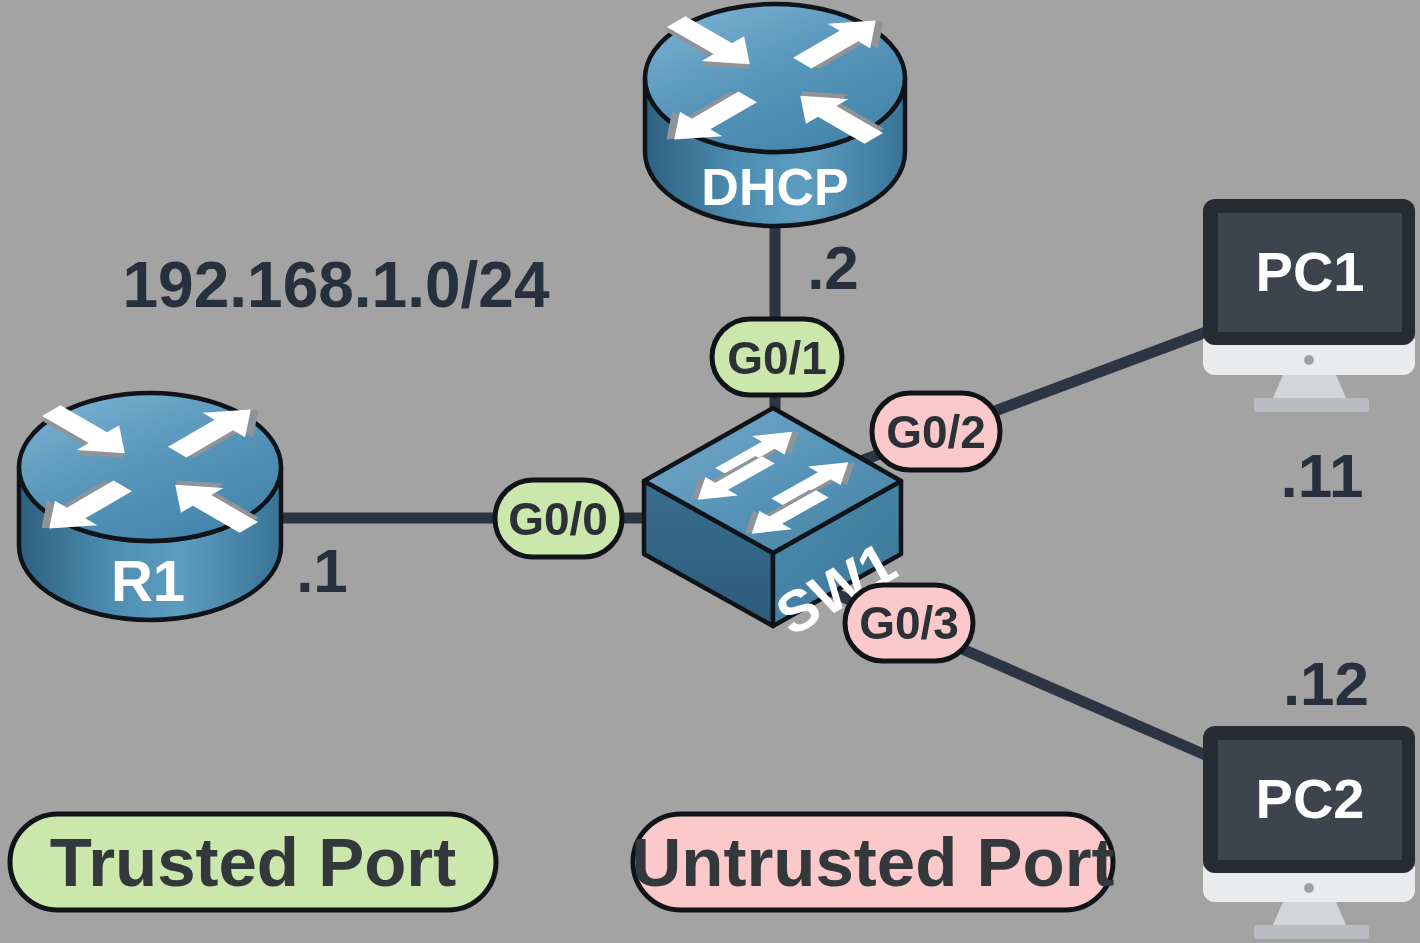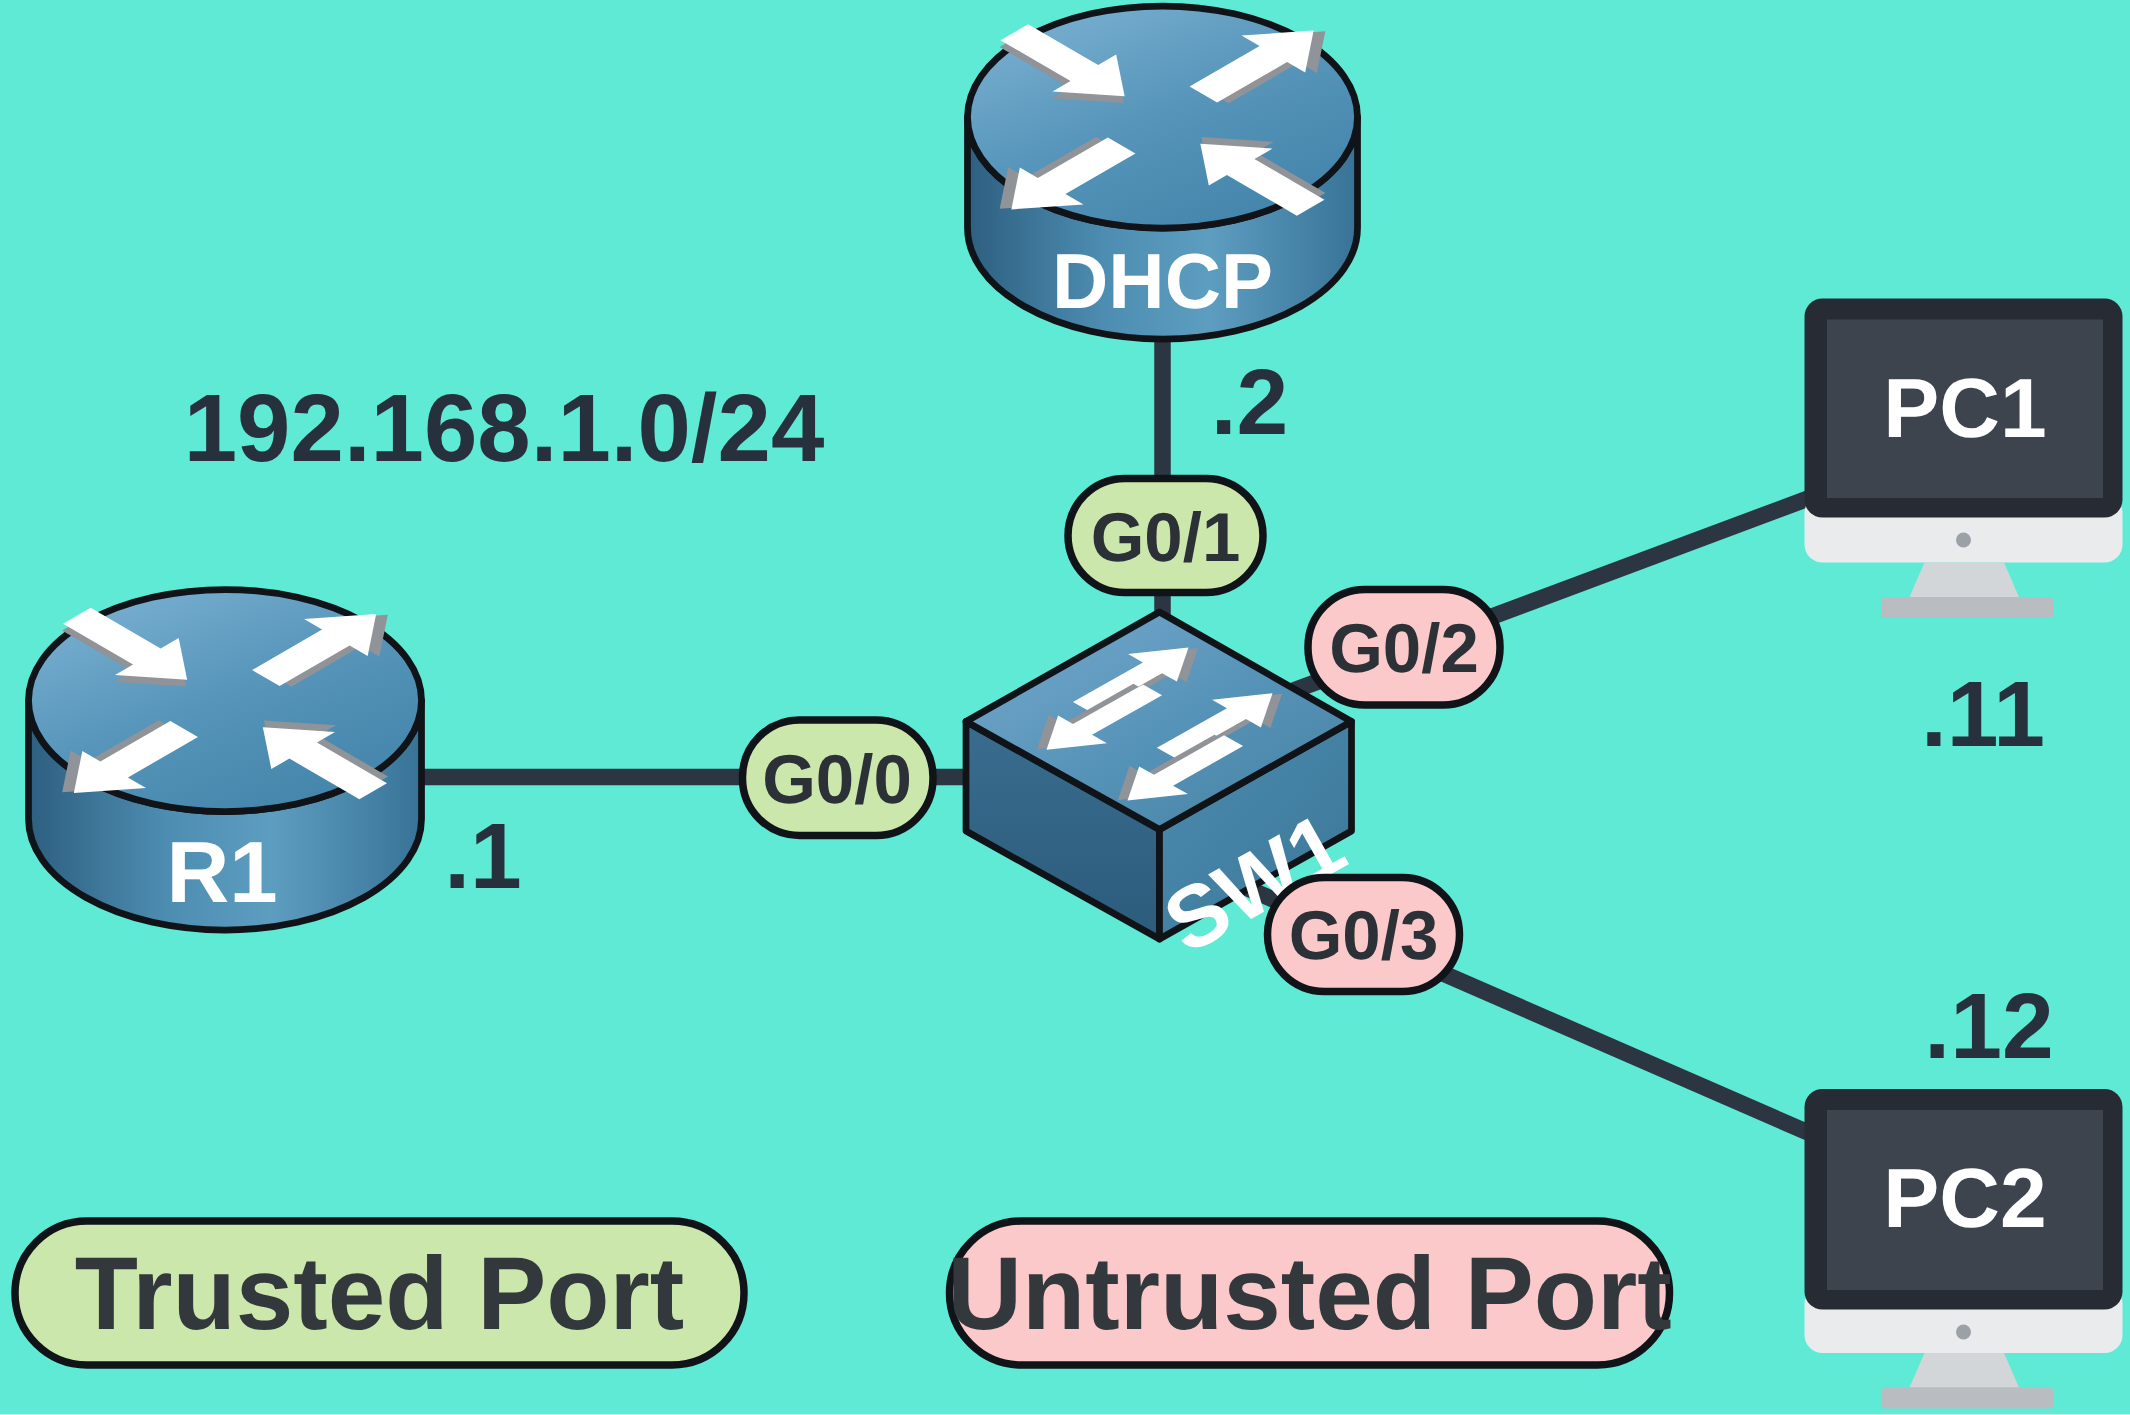--- a/index.html
+++ b/index.html
@@ -1,16 +1,16 @@
 <!DOCTYPE html>
 <html><head>
 <meta charset="utf-8">
 <style>
   html,body{margin:0;padding:0;background:#ffffff;}
-  #stage{position:relative;width:1420px;height:943px;background:#5eead4;overflow:hidden;
+  #stage{position:relative;width:1420px;height:943px;background:#a3a3a3;overflow:hidden;
          font-family:"Liberation Sans", sans-serif;}
   svg{display:block;}
   text{font-family:"Liberation Sans", sans-serif;font-weight:bold;}
   .link{stroke:#2b3642;stroke-width:11;fill:none;}
   .outline{stroke:#101418;stroke-width:4.5;stroke-linejoin:round;}
   .pill{stroke:#101418;stroke-width:5;}
   .pill-trusted{fill:#cbe7ab;}
   .pill-untrusted{fill:#fbc9c9;}
   .pill-text{font-size:46px;fill:#2b3137;}
   .legend-text{font-size:69px;fill:#33383d;}

